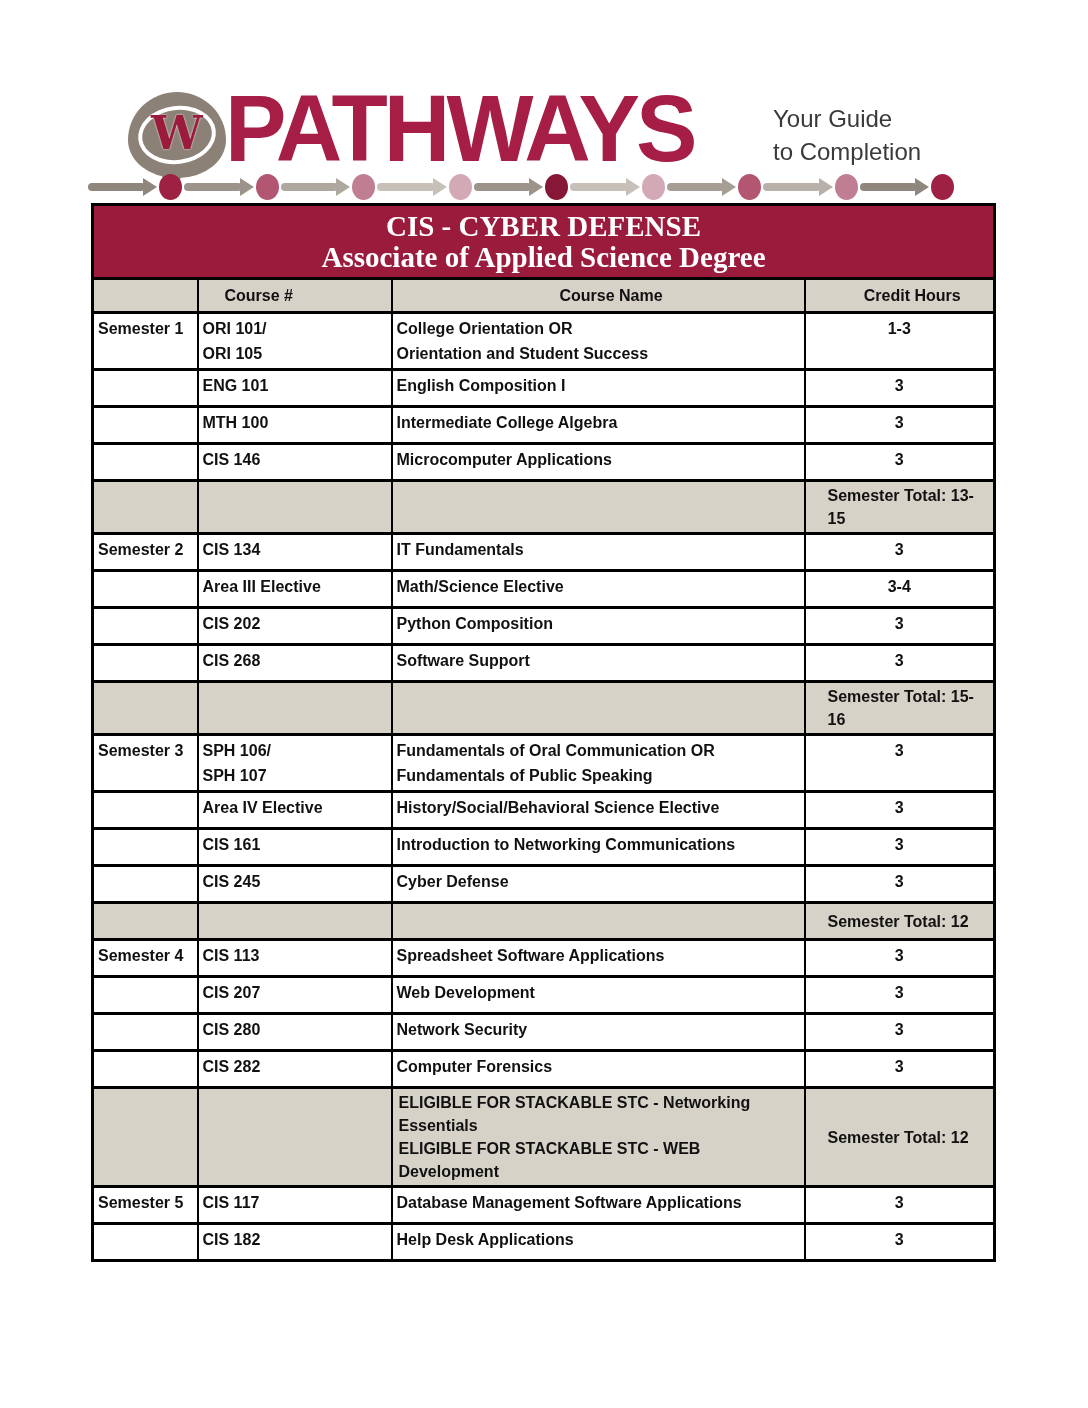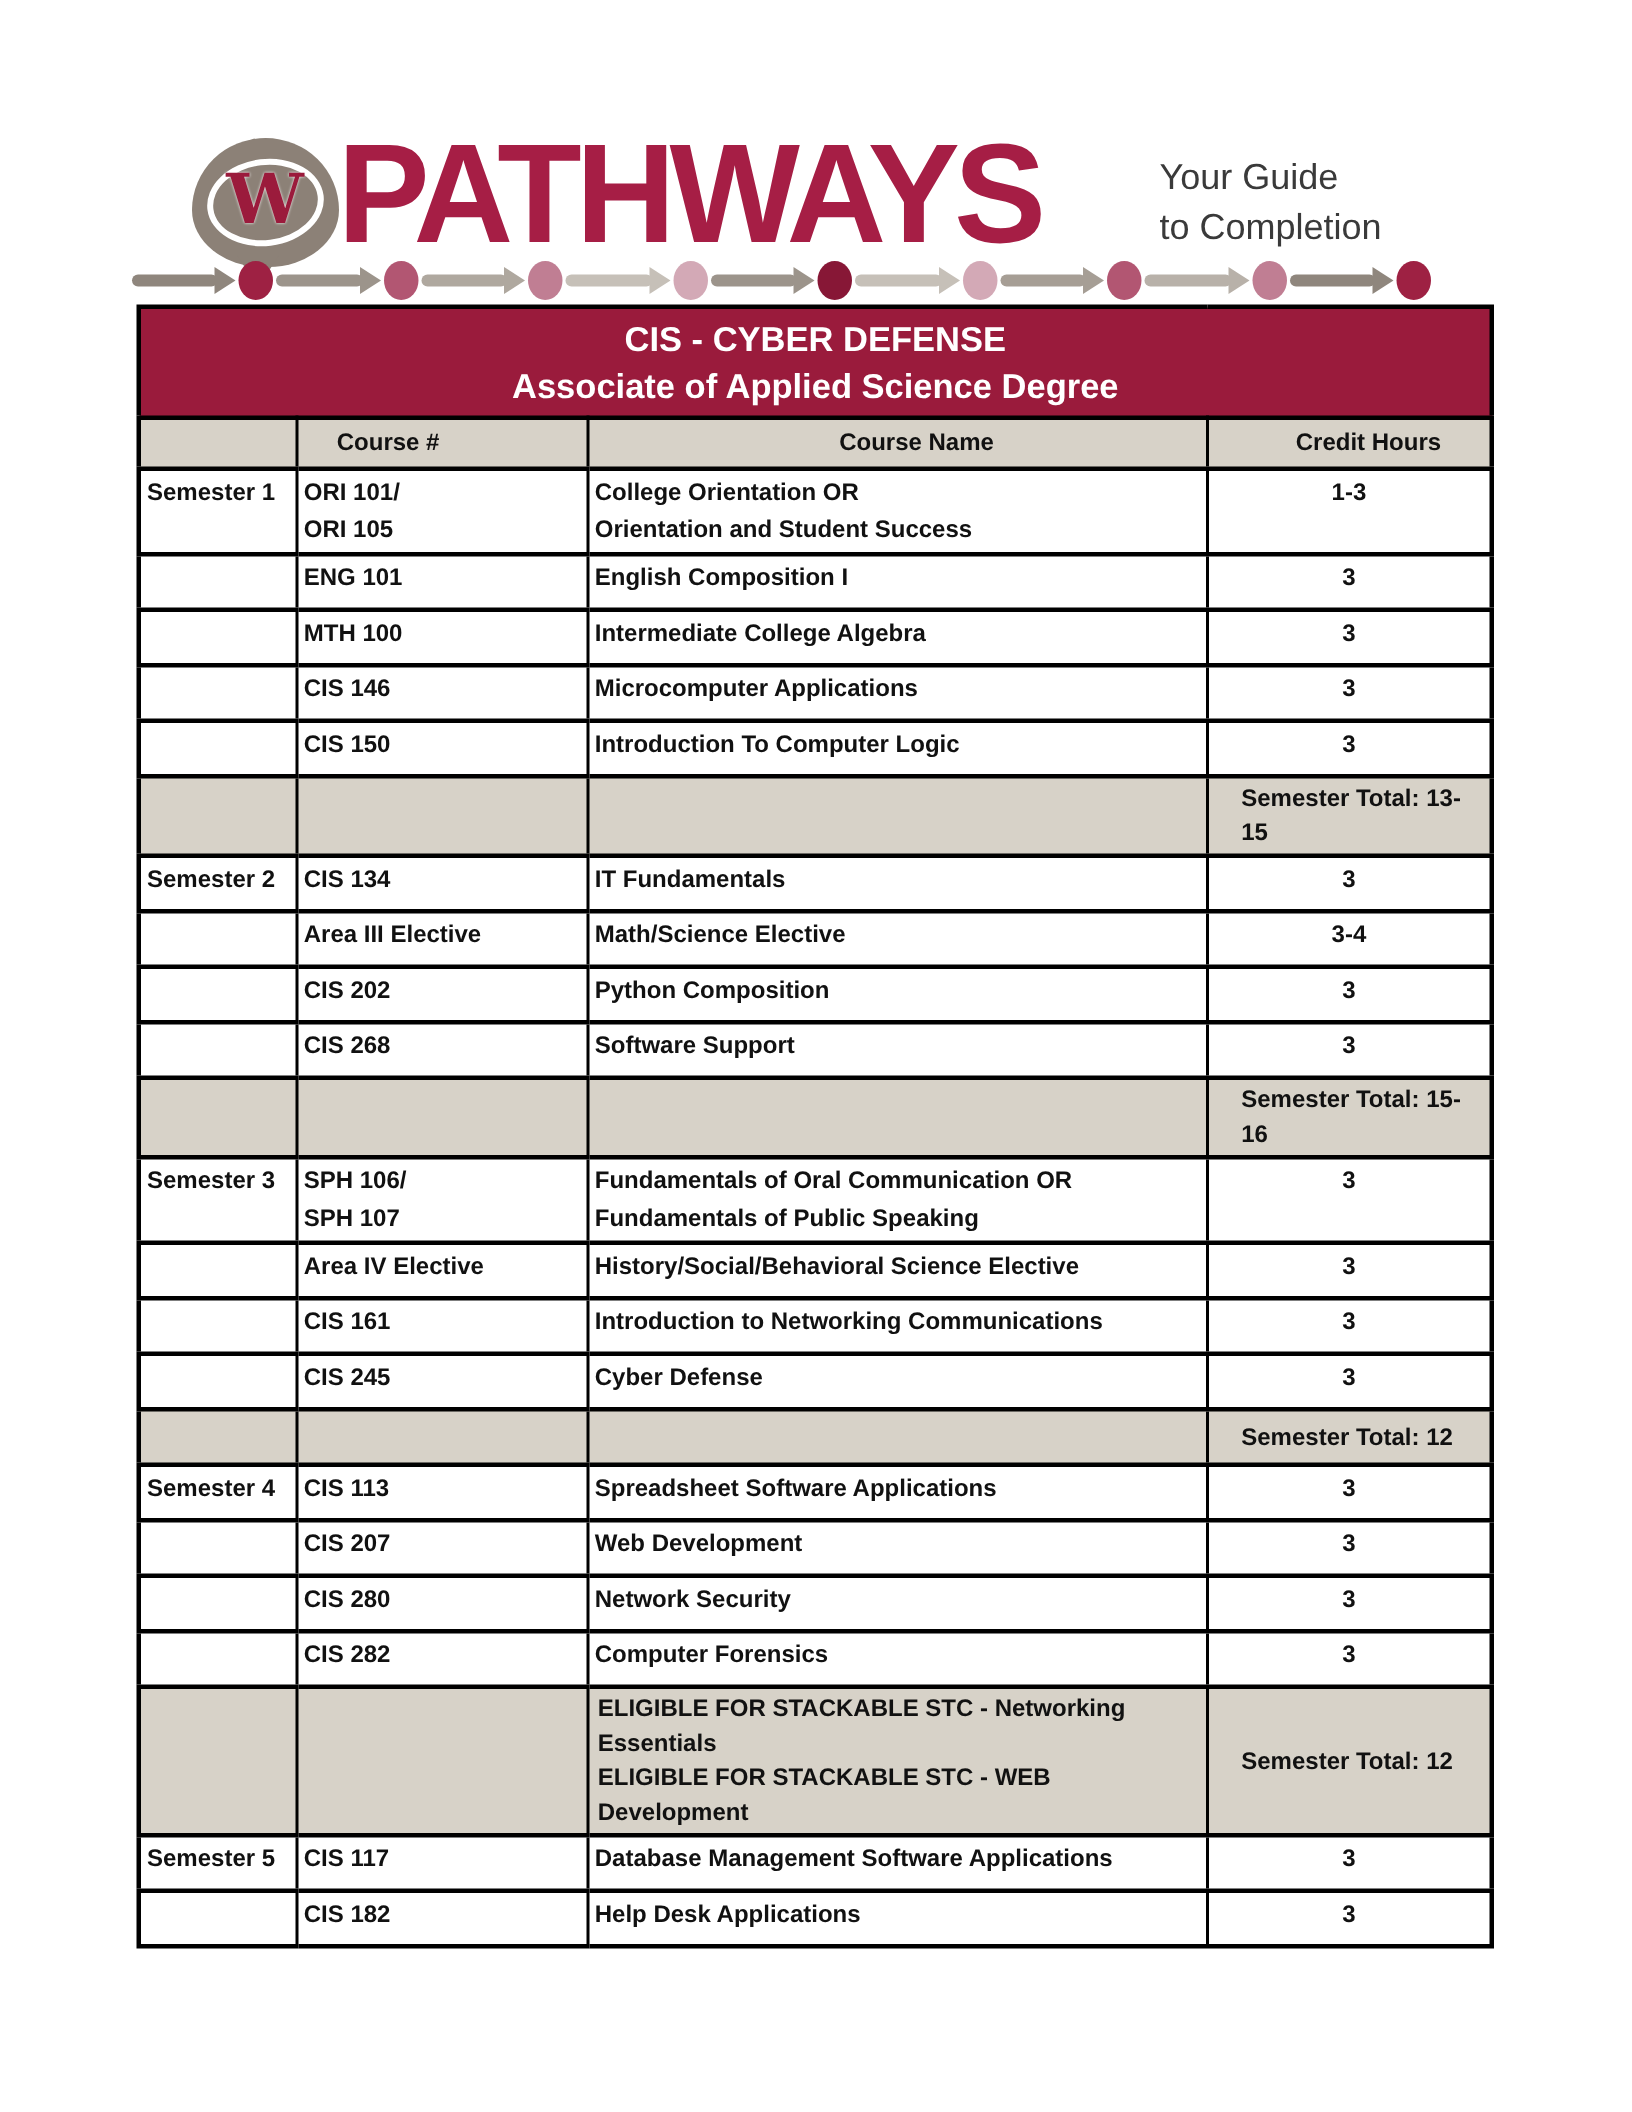--- a/index.html
+++ b/index.html
@@ -37,21 +37,21 @@
   table.plan { position:absolute; left:91px; top:203px; width:902px;
                border-collapse:collapse; table-layout:fixed; font-weight:bold; color:#111111; }
   table.plan col.c-sem  { width:105px; }
   table.plan col.c-num  { width:194px; }
   table.plan col.c-name { width:413px; }
   table.plan col.c-cred { width:190px; }
   table.plan th, table.plan td { border:2px solid #000000; border-top-width:3px; border-bottom-width:3px; }
   table.plan { border:3px solid #000000; }
 
   th.banner { background:#9A1B3C; color:#ffffff; height:74px; text-align:center;
-              vertical-align:middle; font-size:23px; line-height:31px; border-bottom-width:3px; }
+              vertical-align:middle; font-size:29px; line-height:31px; border-bottom-width:3px;font-family:Liberation Serif, serif; }
   tr.colhead th { background:#D7D2C8; height:34px; font-size:16px; vertical-align:middle;padding-left:26px; }
   th.num-h { text-align:left; padding-left:4px; }
   th.name-h, th.cred-h { text-align:center; }
 
   tr.row-course { height:37px; }
   tr.row-course td { background:#ffffff; vertical-align:top; font-size:16px;
                      line-height:25px; padding:2px 4px; }
   td.semester-cell { text-align:left; }
   td.course-number-cell { text-align:left; }
   td.course-name-cell { text-align:left; padding-left:5px; }
@@ -189,30 +189,20 @@
         <tr class="row-course">
           <td class="semester-cell"></td>
           <td class="course-number-cell">
             <div>CIS 146</div>
           </td>
           <td class="course-name-cell">
             <div>Microcomputer Applications</div>
           </td>
           <td class="credit-hours-cell">3</td>
         </tr>
-        <tr class="row-course">
-          <td class="semester-cell"></td>
-          <td class="course-number-cell">
-            <div>CIS 150</div>
-          </td>
-          <td class="course-name-cell">
-            <div>Introduction To Computer Logic</div>
-          </td>
-          <td class="credit-hours-cell">3</td>
-        </tr>
         <tr class="row-total">
           <td class="semester-cell"></td>
           <td class="course-number-cell"></td>
           <td class="course-name-cell"></td>
           <td class="credit-hours-cell">Semester Total: 13-15</td>
         </tr>
         <tr class="row-course">
           <td class="semester-cell">Semester 2</td>
           <td class="course-number-cell">
             <div>CIS 134</div>

